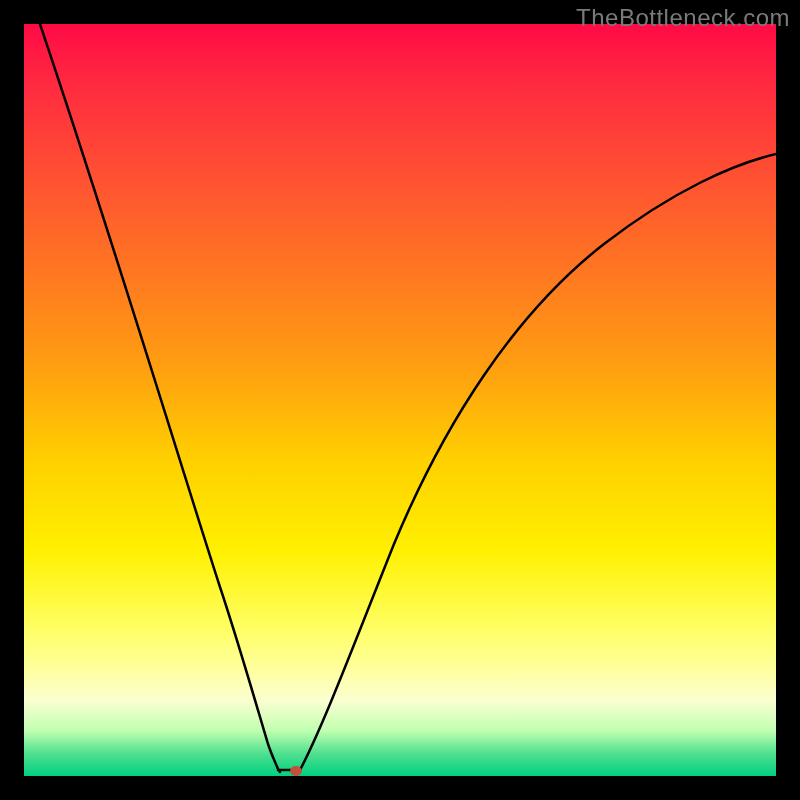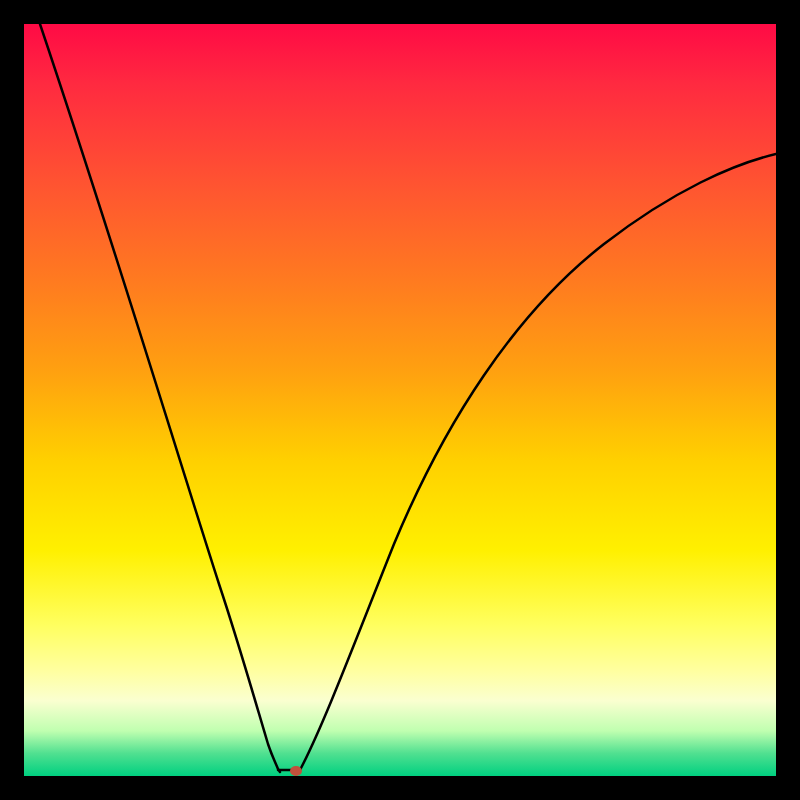--- a/index.html
+++ b/index.html
@@ -63,20 +63,21 @@
   }
   .marker {
     fill: #c1513c;
     stroke: none;
   }
 </style>
 </head>
 <body>
 <div class="frame">
 
+  <div class="watermark">TheBottleneck.com</div>
 
   <div class="plot-area">
     <div class="gradient"></div>
 
     <svg class="curve" viewBox="0 0 752 752" preserveAspectRatio="none">
 
       <path d="M 16 0
                C 90 220, 150 420, 195 560
                C 215 620, 232 680, 244 720
                C 248 732, 252 740, 254 745

